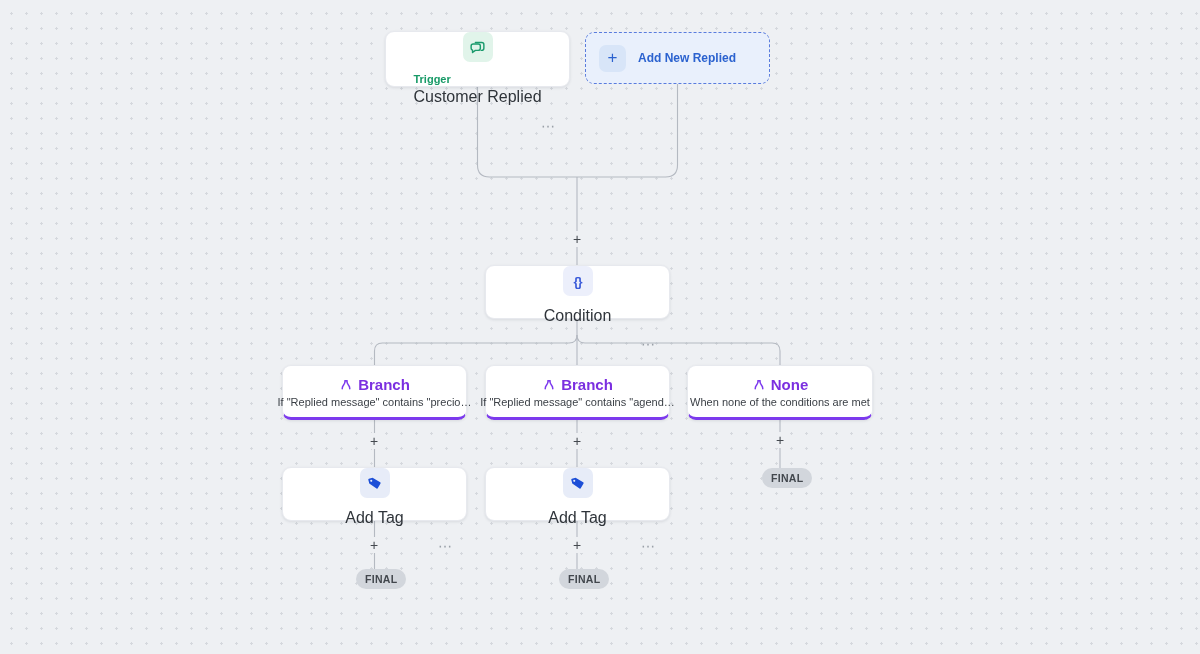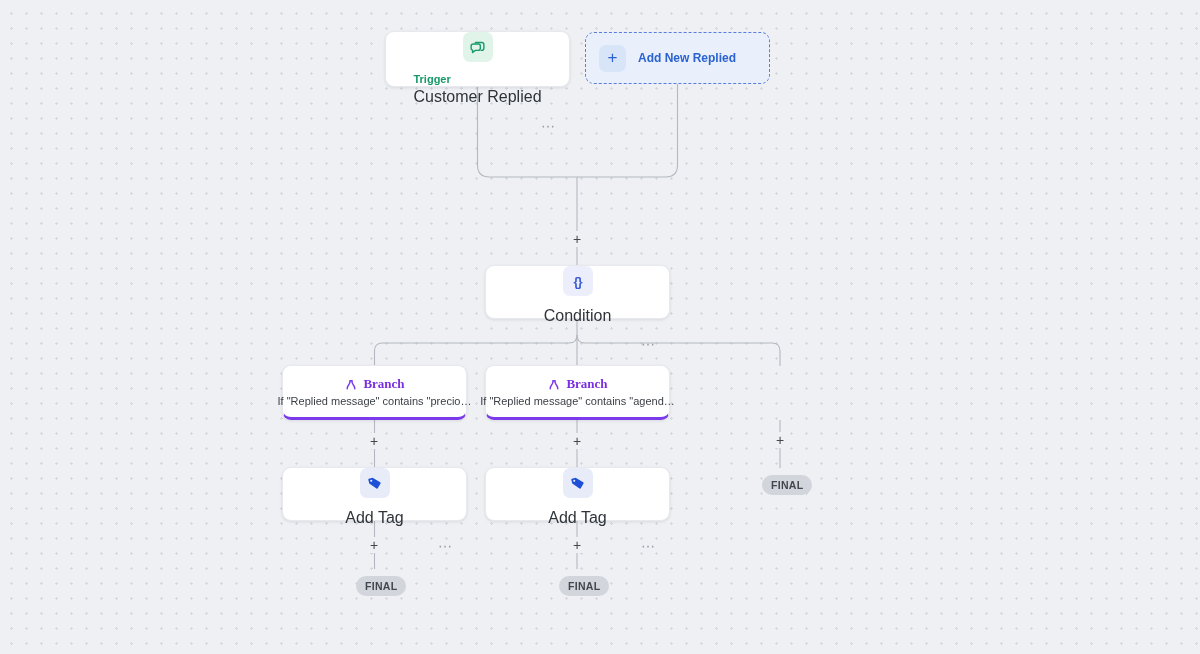--- a/index.html
+++ b/index.html
@@ -82,21 +82,21 @@
     box-shadow: 0 1px 3px rgba(22, 30, 45, 0.10);
     display: flex;
     flex-direction: column;
     align-items: center;
     justify-content: center;
     gap: 3px;
     padding: 6px 8px;
     cursor: pointer;
   }
   .branch-head { display: flex; align-items: center; gap: 5px; }
-  .branch-label { color: #7b2fe0; font-size: 13px; font-weight: bold; font-family: Liberation Serif, serif; }
+  .branch-label { color: #7b2fe0; font-size: 15px; font-weight: bold; }
   .branch-cond { color: #3a3f45; font-size: 11px; white-space: nowrap; }
 
   .plus-marker {
     position: absolute;
     width: 16px; height: 16px;
     display: flex; align-items: center; justify-content: center;
     color: #44494f;
     font-size: 14px; font-weight: 400;
     background: #eef0f3;
     cursor: pointer;
@@ -105,21 +105,20 @@
   }
   .final-pill {
     position: absolute;
     background: #d2d6dc;
     color: #42474d;
     font-size: 10.5px;
     font-weight: bold;
     letter-spacing: 0.3px;
     border-radius: 10px;
     padding: 4px 9px;
-    margin-top: 7px;
   }
   .cond-glyph { color: #3b5bd9; font-weight: bold; font-size: 13px; letter-spacing: -1px; }
 </style>
 </head>
 <body>
 
 <div class="canvas">
 
   <svg class="wires" width="1200" height="654">
     <path class="wire" d="M477.5 87 L477.5 165 Q477.5 177 489.5 177 L577 177"></path>
@@ -179,20 +178,31 @@
       <svg width="14" height="14" viewBox="0 0 24 24" fill="none" stroke="#7c3aed" stroke-width="2.6" stroke-linecap="round">
         <path d="M5.5 20 C5.5 13 10.5 14.5 10.5 6.5"></path>
         <path d="M18.5 20 C18.5 13 13.5 14.5 13.5 6.5"></path>
         <path d="M10.5 6.5 L13.5 6.5"></path>
       </svg>
       <span class="branch-label">Branch</span>
     </div>
     <span class="branch-cond">If "Replied message" contains "agend…</span>
   </div>
 
+  <div class="branch-node" style="left:687px; top:365px; width:186px; height:55px;">
+    <div class="branch-head">
+      <svg width="14" height="14" viewBox="0 0 24 24" fill="none" stroke="#7c3aed" stroke-width="2.6" stroke-linecap="round">
+        <path d="M5.5 20 C5.5 13 10.5 14.5 10.5 6.5"></path>
+        <path d="M18.5 20 C18.5 13 13.5 14.5 13.5 6.5"></path>
+        <path d="M10.5 6.5 L13.5 6.5"></path>
+      </svg>
+      <span class="branch-label">None</span>
+    </div>
+    <span class="branch-cond">When none of the conditions are met</span>
+  </div>
 
   <div class="node row" style="left:282px; top:467px; width:185px; height:54px;">
     <div class="iconbox tagbg">
       <svg width="16" height="16" viewBox="0 0 24 24" style="transform:rotate(-15deg);">
         <path d="M3.5 10.5 V4.8 A1.3 1.3 0 0 1 4.8 3.5 h5.7 l9.3 9.3 a1.5 1.5 0 0 1 0 2.1 l-5.6 5.6 a1.5 1.5 0 0 1 -2.1 0 z" fill="#1d4fd7"></path>
         <circle cx="7.4" cy="7.4" r="1.6" fill="#e7ecf8"></circle>
       </svg>
     </div>
     <span class="node-title">Add Tag</span>
     <span class="menu-dots">⋯</span>

